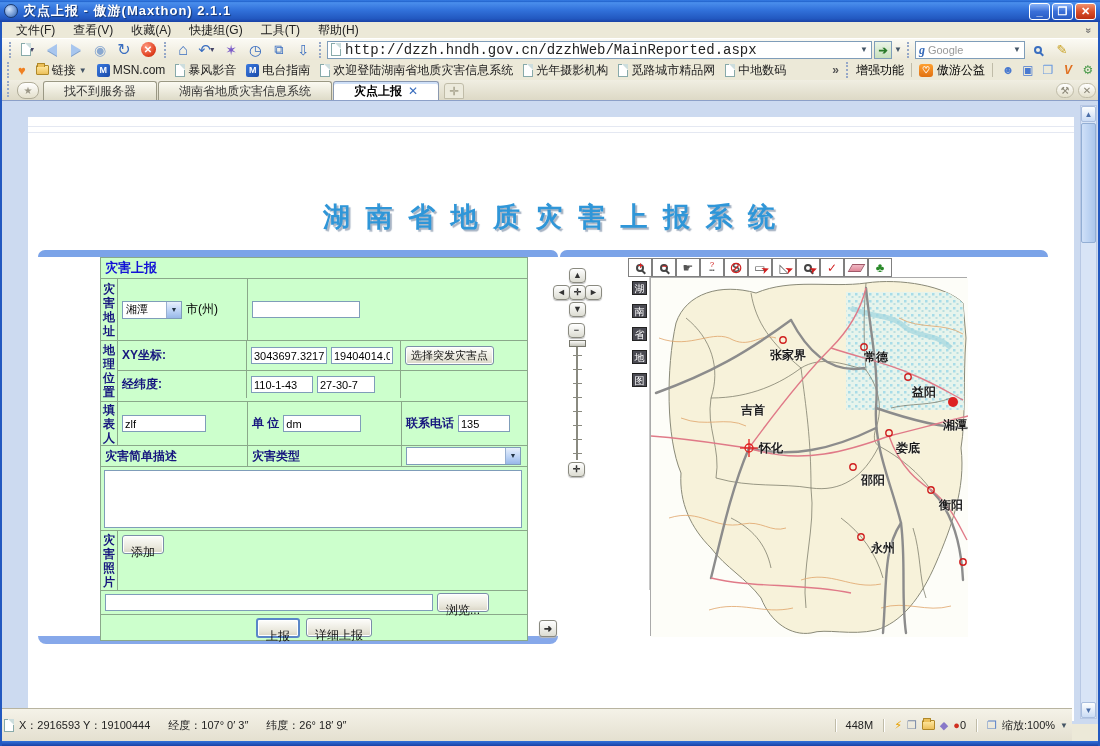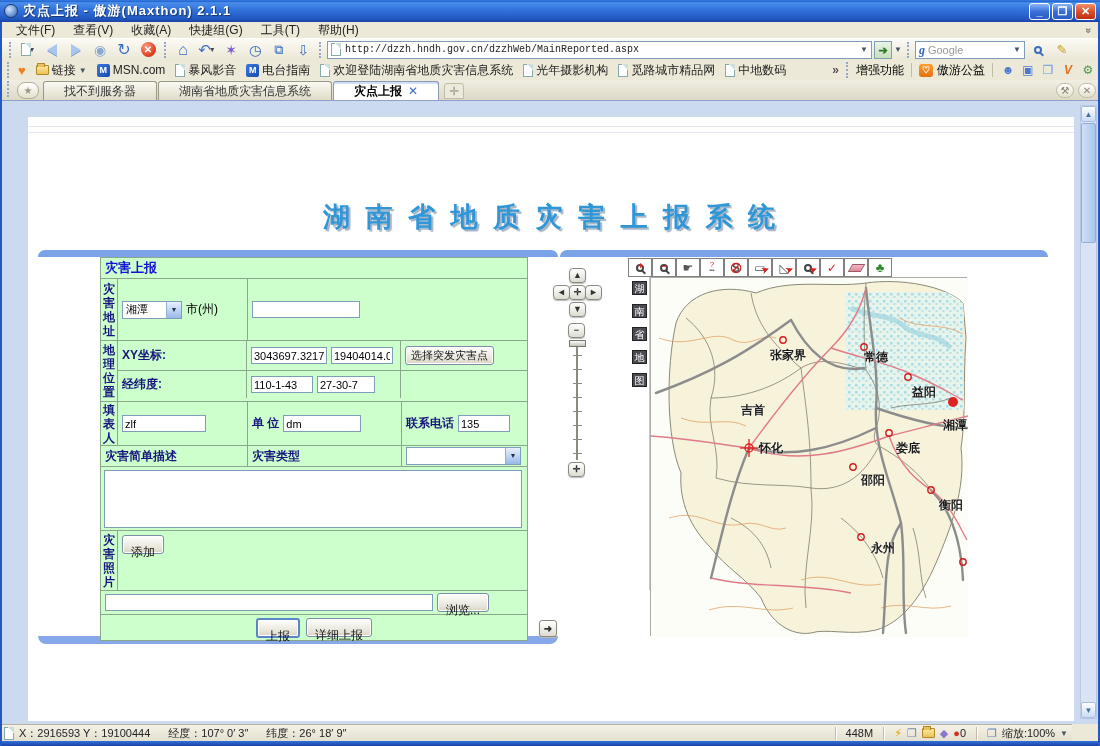--- a/index.html
+++ b/index.html
@@ -26,21 +26,21 @@
   .grip { width:3px; height:16px; border-left:2px dotted #96a8c8; margin:0 3px; }
   .tb-ic { width:22px; height:19px; display:flex; align-items:center; justify-content:center; border-radius:2px; color:#3a6ec0; font-size:14px; }
   .caret { font-size:7px; color:#446; margin-left:-2px; }
   .arr { width:0; height:0; border-top:6px solid transparent; border-bottom:6px solid transparent; }
   .arr.left  { border-right:10px solid #a8c6ee; filter:drop-shadow(0 1px 0 #7a9cc8); }
   .arr.right { border-left:10px solid #a8c6ee; filter:drop-shadow(0 1px 0 #7a9cc8); }
   .stop-ic { width:15px; height:15px; border-radius:50%; background:radial-gradient(circle at 35% 30%,#ff9a80,#e04020 65%,#b02000); color:#fff; font:bold 10px/15px sans-serif; text-align:center; }
   .page-ic { width:10px; height:13px; background:#fff; border:1px solid #8aa; position:relative; display:inline-block; }
   .page-ic::after { content:""; position:absolute; right:-1px; top:-1px; border:3px solid; border-color:#cdd #cdd #fff #fff; }
   .addr-box { flex:0 0 545px; height:18px; background:#fff; border:1px solid #7f9db9; display:flex; align-items:center; padding:0 3px; gap:4px; }
-  .addr-url { font-family:"Liberation Mono","DejaVu Sans Mono",monospace; font-size:10px; color:#222; white-space:nowrap; overflow:hidden; flex:1; }
+  .addr-url { font-family:"Liberation Mono","DejaVu Sans Mono",monospace; font-size:14px; color:#222; white-space:nowrap; overflow:hidden; flex:1; }
   .dd-caret { color:#456; font-size:8px; }
   .go-btn { width:18px; height:18px; border:1px solid #7f9db9; background:linear-gradient(#eaf4e6,#c8e0be); color:#2a7a2a; font:bold 11px/16px sans-serif; text-align:center; }
   .search-box { flex:0 0 110px; height:18px; background:#fff; border:1px solid #7f9db9; display:flex; align-items:center; padding:0 3px; gap:3px; }
   .g-ic { color:#3468b8; font:bold italic 12px/12px "Liberation Serif",serif; }
   .search-ph { color:#999; font-size:11px; flex:1; }
   .mag { position:relative; width:8px; height:8px; border:2px solid #3a6ec0; border-radius:50%; display:inline-block; }
   .mag::after { content:""; position:absolute; width:5px; height:2px; background:#3a6ec0; transform:rotate(45deg); right:-4px; bottom:-3px; }
   .mag.dark { border-color:#444; } .mag.dark::after { background:#444; }
   .mag .sign { position:absolute; top:-4px; left:0px; font:bold 9px/9px sans-serif; color:#d22; }
   .pencil-ic { color:#c8a020; font-size:13px; }
@@ -109,21 +109,21 @@
   .map-toolbar { position:absolute; display:flex; }
   .mtool { width:24px; height:19px; background:#fff; border:1px solid #808080; display:flex; align-items:center; justify-content:center; position:relative; }
   .red { color:#d02020; } .gray { color:#555; }
   .cursor-arrow { position:absolute; right:2px; bottom:1px; color:#d02020; font-size:10px; transform:rotate(-20deg); }
   .eraser-ic { width:13px; height:8px; background:linear-gradient(#f0b8c4,#e08898); border:1px solid #a05868; transform:skewX(-30deg); }
   .map-canvas { position:absolute; border-left:1px solid #aaa; border-top:1px solid #aaa; background:#fff; }
   .city-label { position:absolute; font-size:12px; font-weight:bold; color:#1a1a1a; white-space:nowrap; transform:translate(-50%,-50%); text-shadow:0 0 2px #fff; }
   .collapse-btn { position:absolute; width:18px; height:17px; background:linear-gradient(#fff,#dcdcd2); border:1px solid #8a8a80; border-radius:3px; color:#333; font:bold 10px/15px sans-serif; text-align:center; box-shadow:0 1px 1px #bbb; }
 
   
-  .statusbar { position:absolute; left:0; bottom:5px; width:1072px; height:17px; background:linear-gradient(#f4f2e8,#e4e0d0); border-top:1px solid #b8b4a0; display:flex; align-items:center; padding:0 4px; font-size:11px; color:#222; }
+  .statusbar { position:absolute; left:0; bottom:5px; width:1072px; height:17px; background:linear-gradient(#f4f2e8,#e4e0d0); border-top:1px solid #b8b4a0; display:flex; align-items:center; padding:16px 4px; font-size:11px; color:#222; }
   .sb-sep { width:1px; height:13px; background:#c0bca8; margin:0 5px; box-shadow:1px 0 0 #fff; }
   .sb-right { margin-left:auto; display:flex; align-items:center; gap:5px; }
   .winbottom { position:absolute; left:0; bottom:0; width:1100px; height:5px; background:linear-gradient(180deg,#3272db,#1941a5); }
 </style>
 </head>
 <body>
 
 <div class="titlebar">
   <div class="app-icon"></div>
   <div class="title-text">灾点上报 - 傲游(Maxthon) 2.1.1</div>

